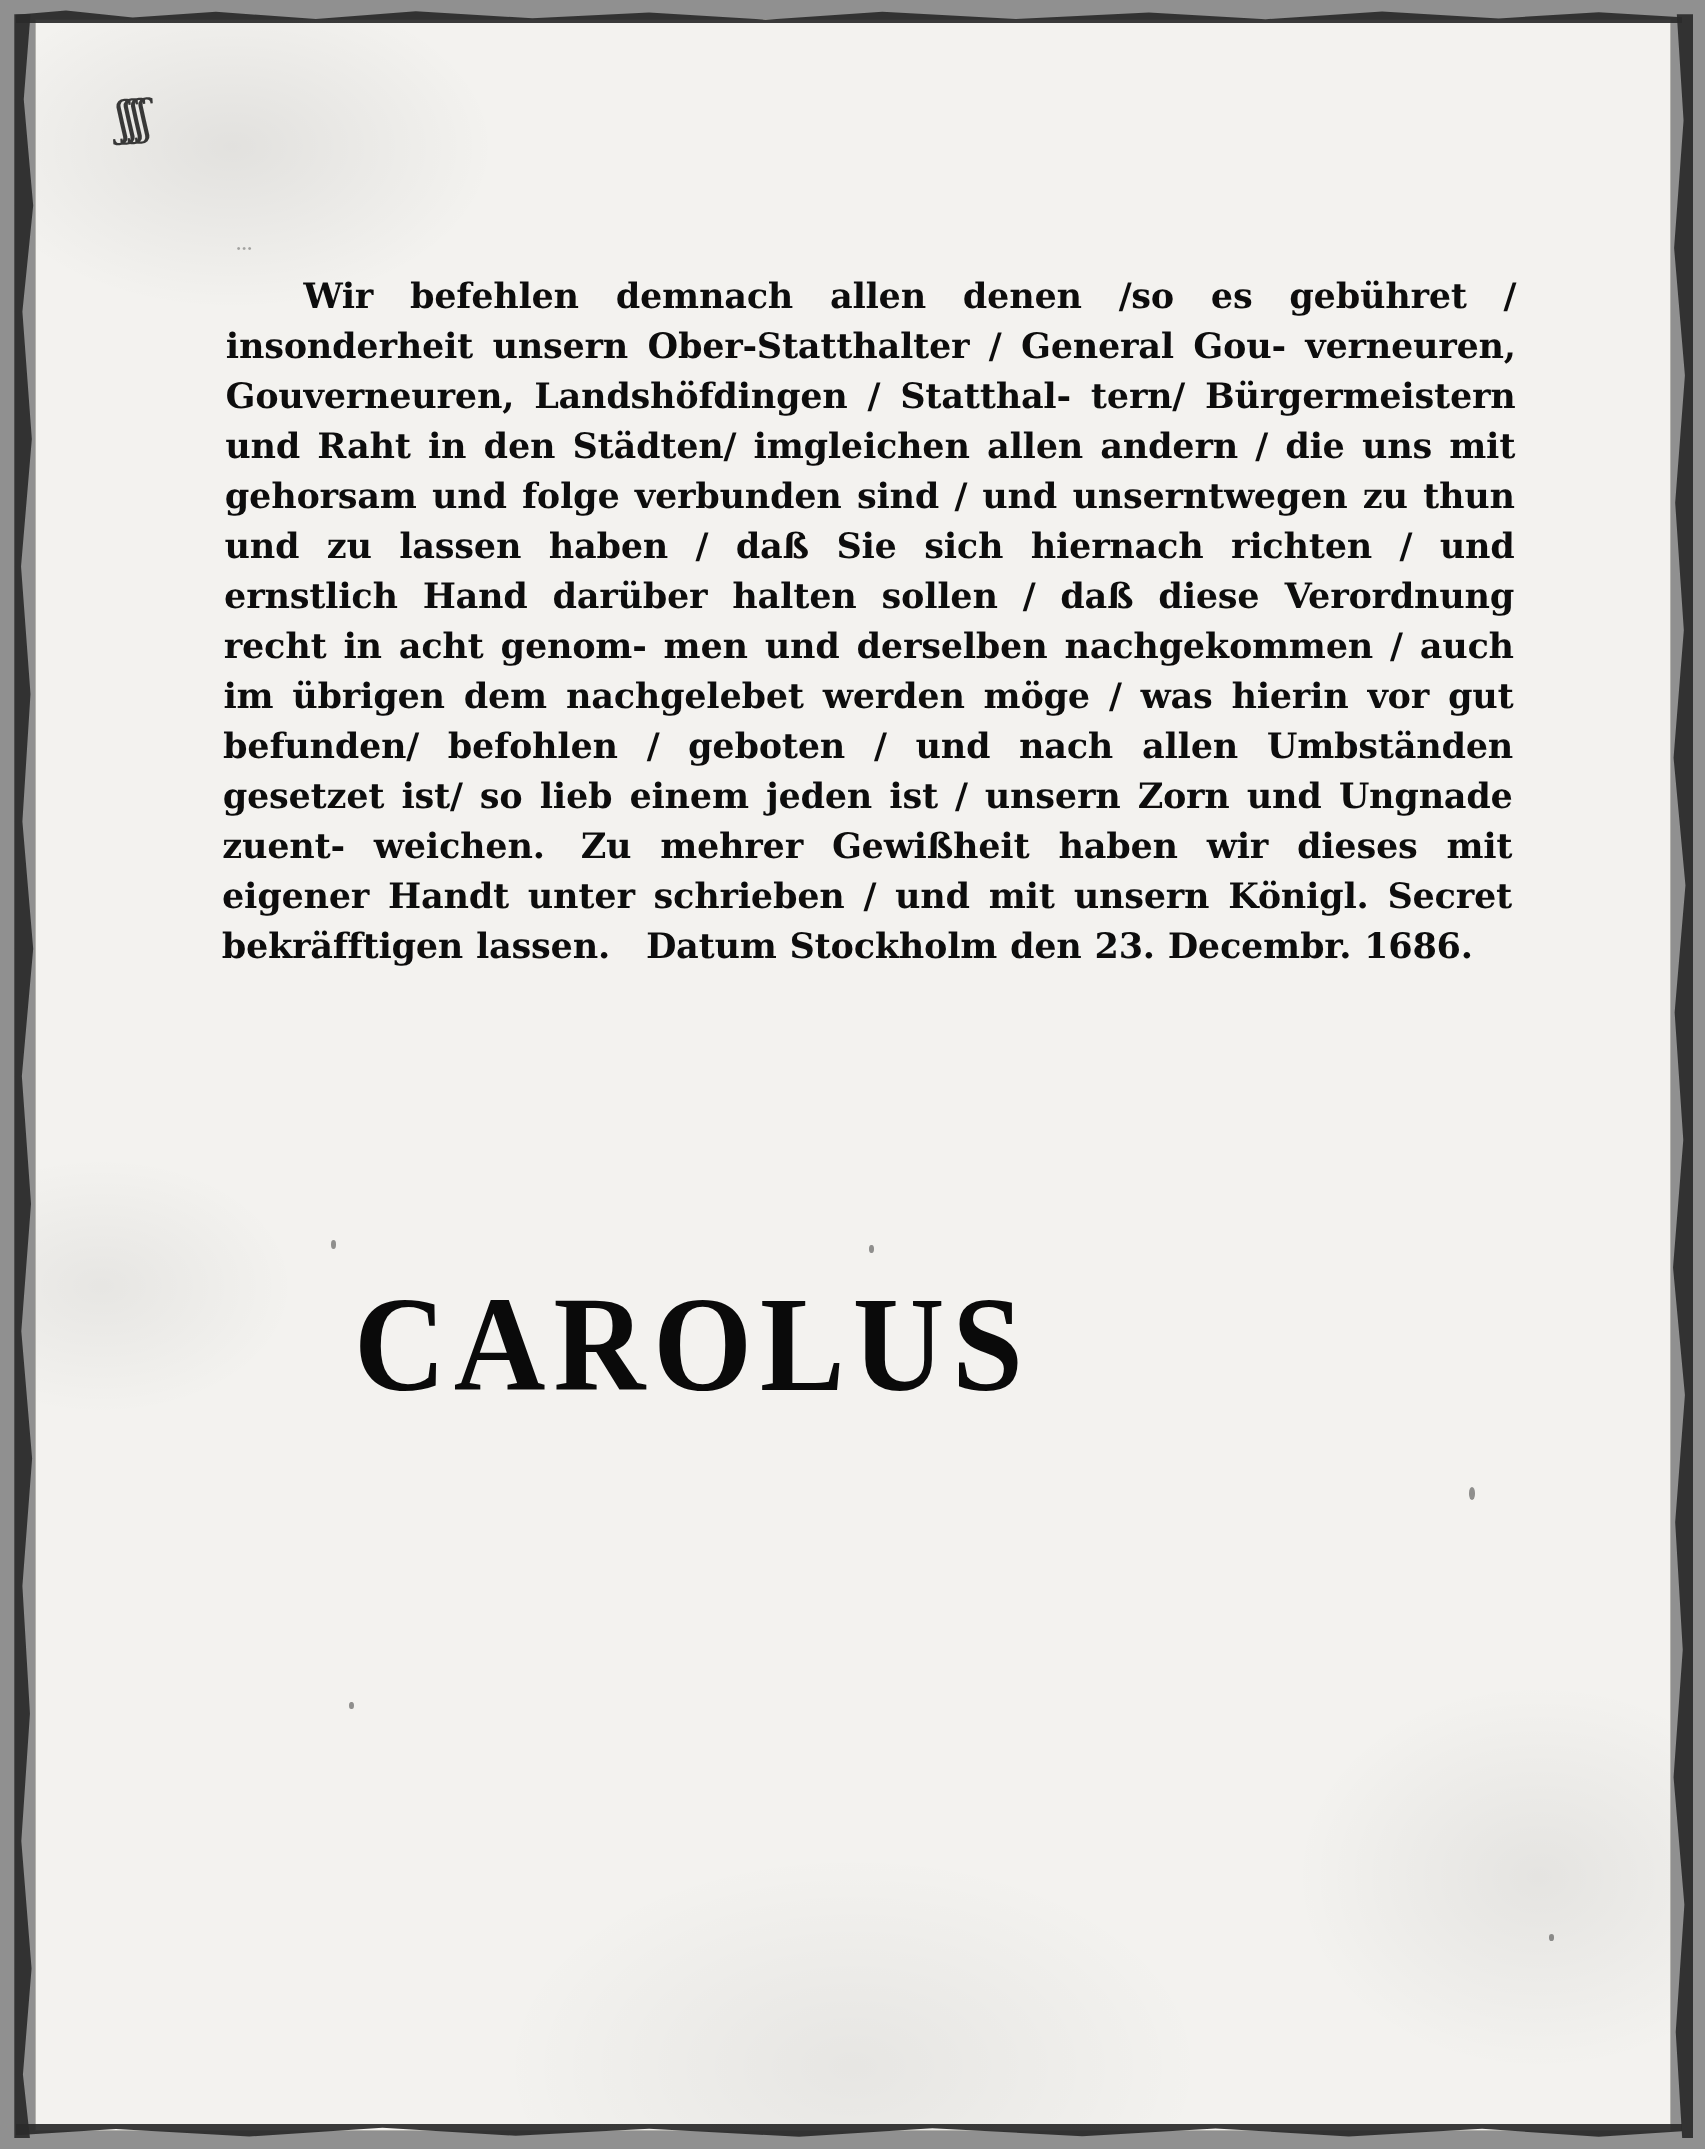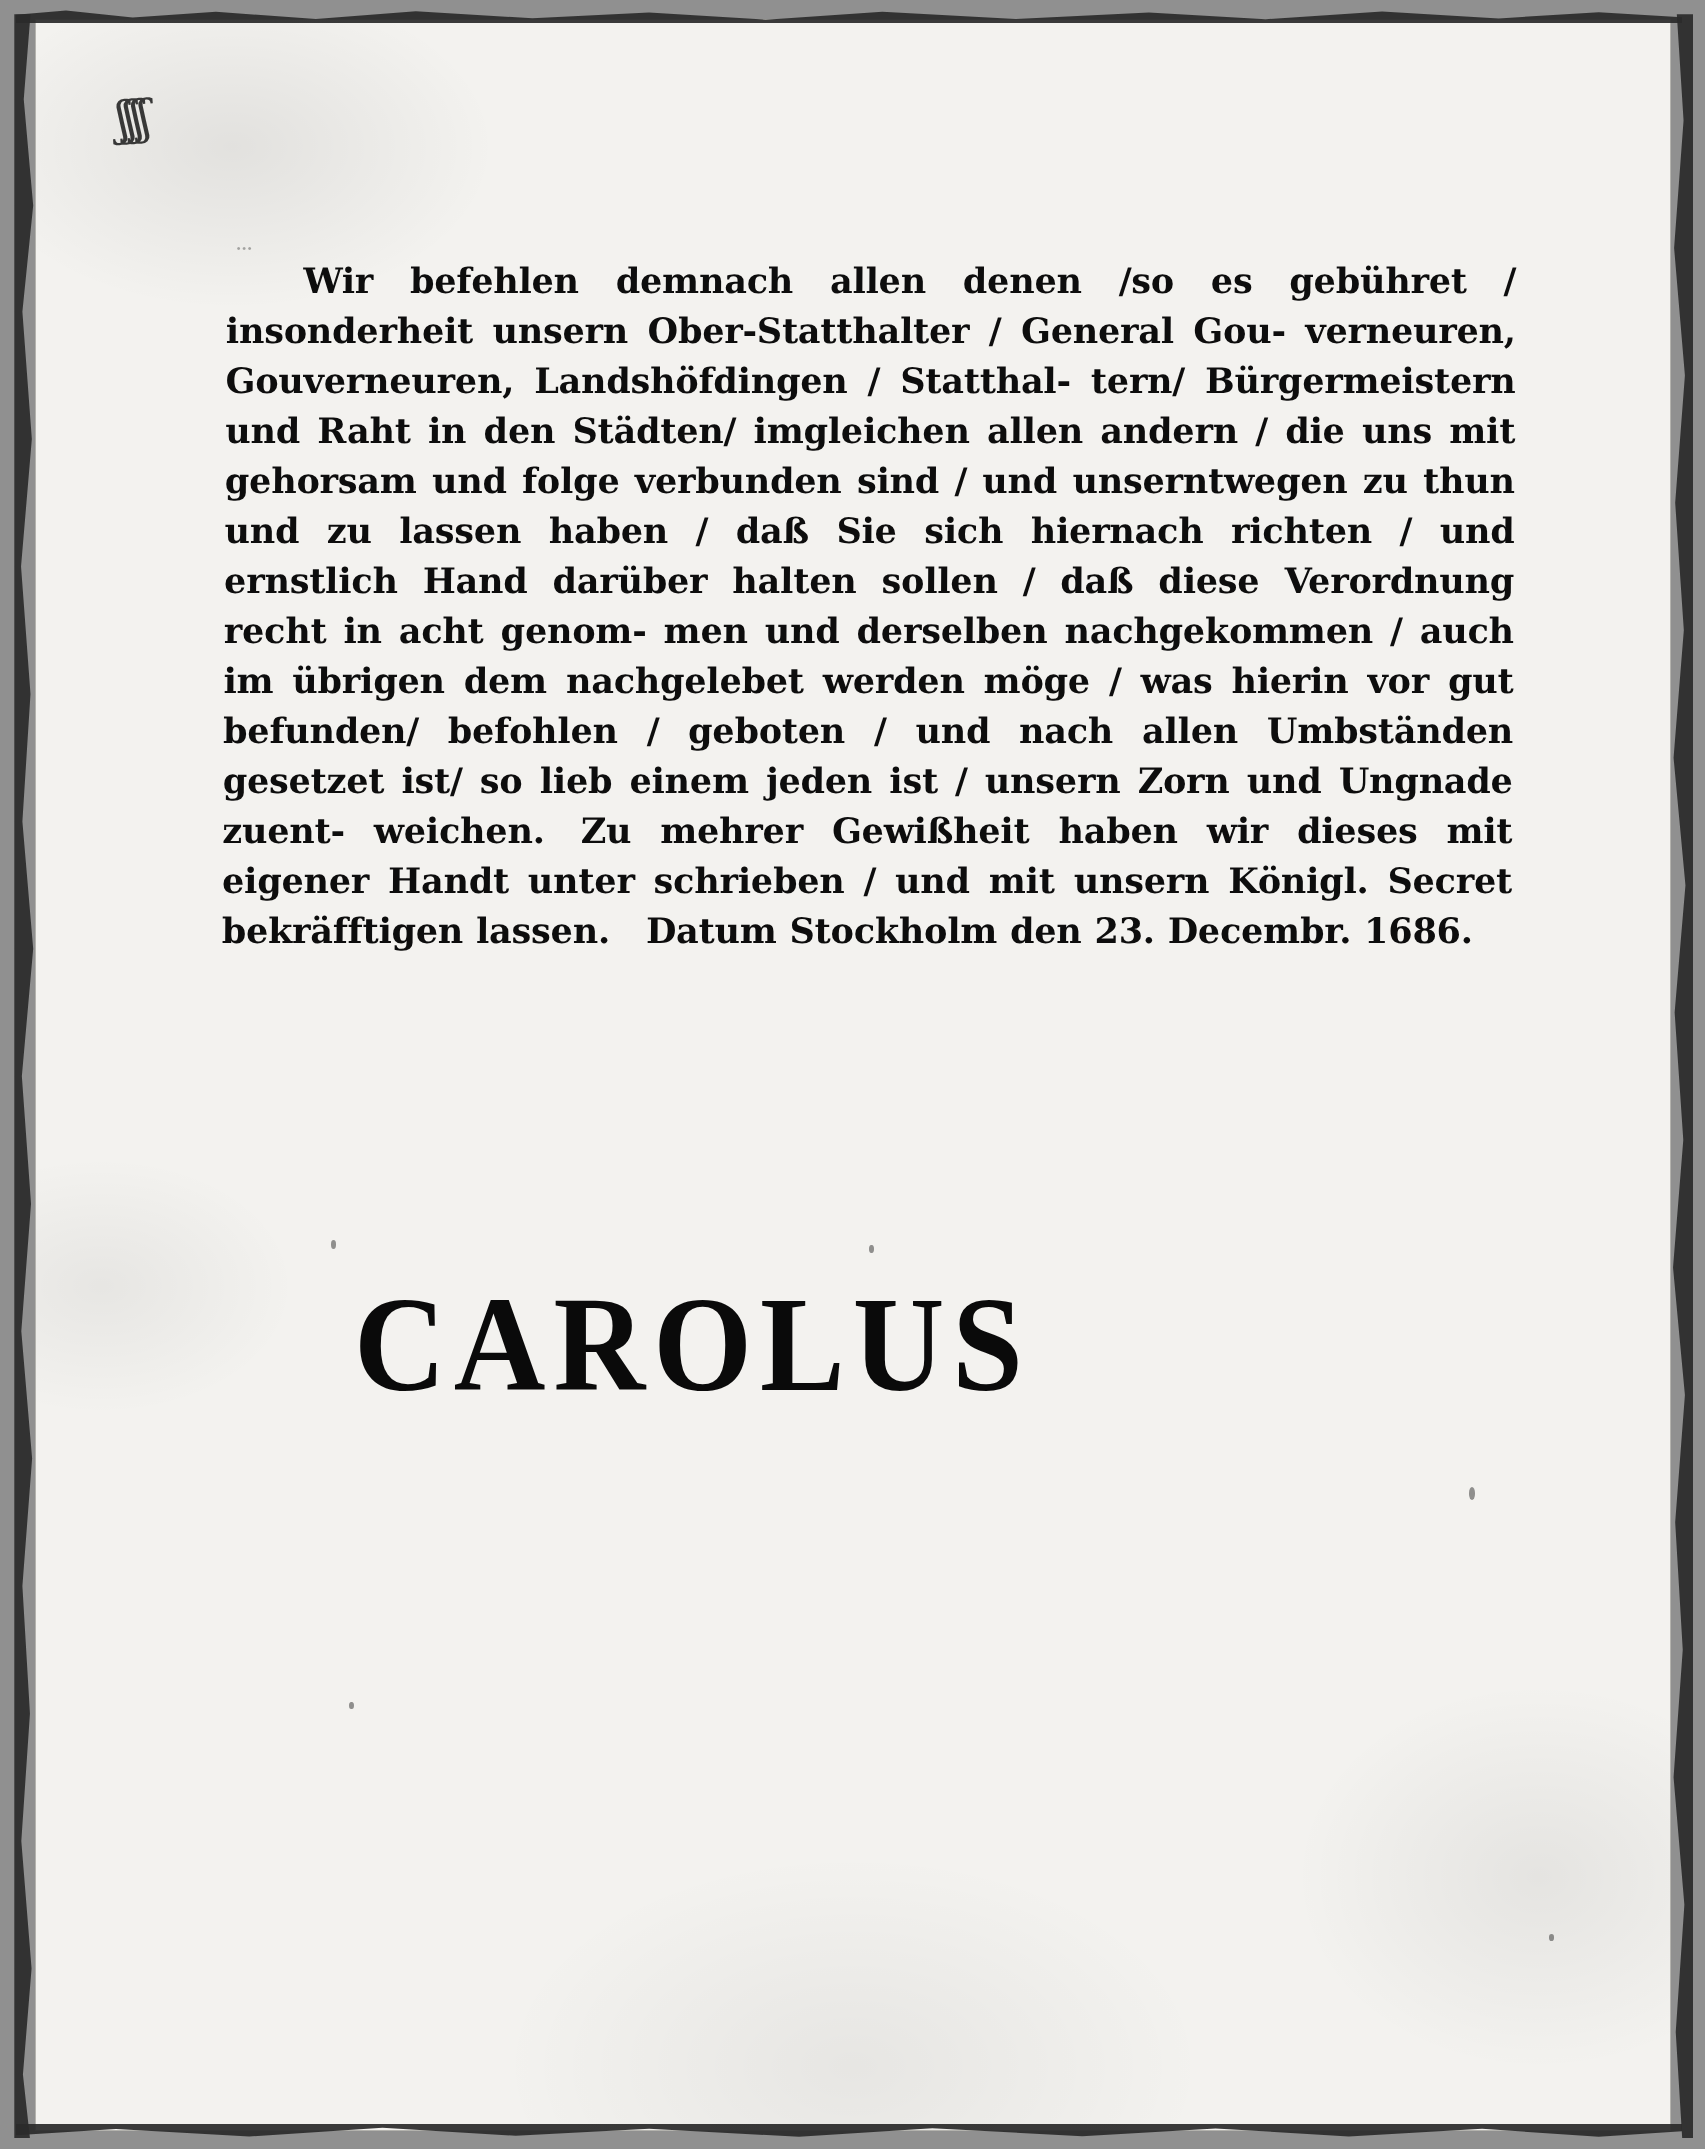--- a/index.html
+++ b/index.html
@@ -55,21 +55,21 @@
       radial-gradient(ellipse 376px 233px at 12% 6%, rgba(0,0,0,.07), rgba(0,0,0,0) 70%),
       radial-gradient(ellipse 340px 269px at 92% 88%, rgba(0,0,0,.06), rgba(0,0,0,0) 72%),
       radial-gradient(ellipse 502px 304px at 50% 97%, rgba(0,0,0,.05), rgba(0,0,0,0) 70%),
       radial-gradient(ellipse 269px 179px at 4% 60%, rgba(0,0,0,.05), rgba(0,0,0,0) 72%);
   }
 
   
   .content {
     position: absolute;
     left: 224px;
-    top: 221px;
+    top: 236px;
     width: 1290px;
   }
   .body-text {
     font-family: "DejaVu Serif", serif;
     font-weight: 700;
     font-size: 35px;
     line-height: 50px;
     color: #0d0d0d;
     text-align: justify;
     letter-spacing: -0.2px;

